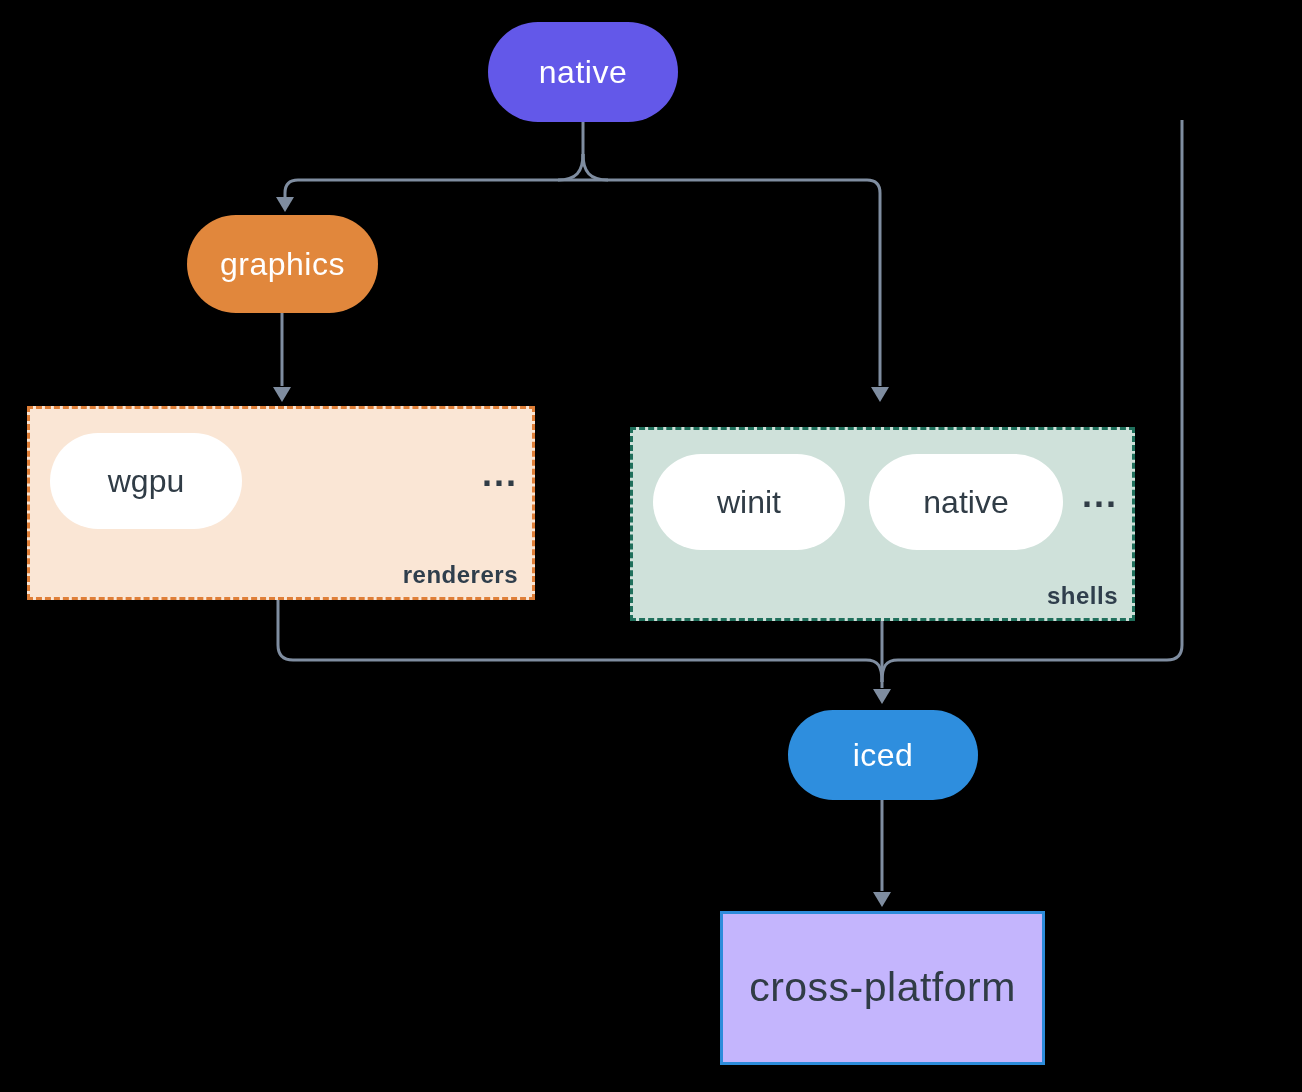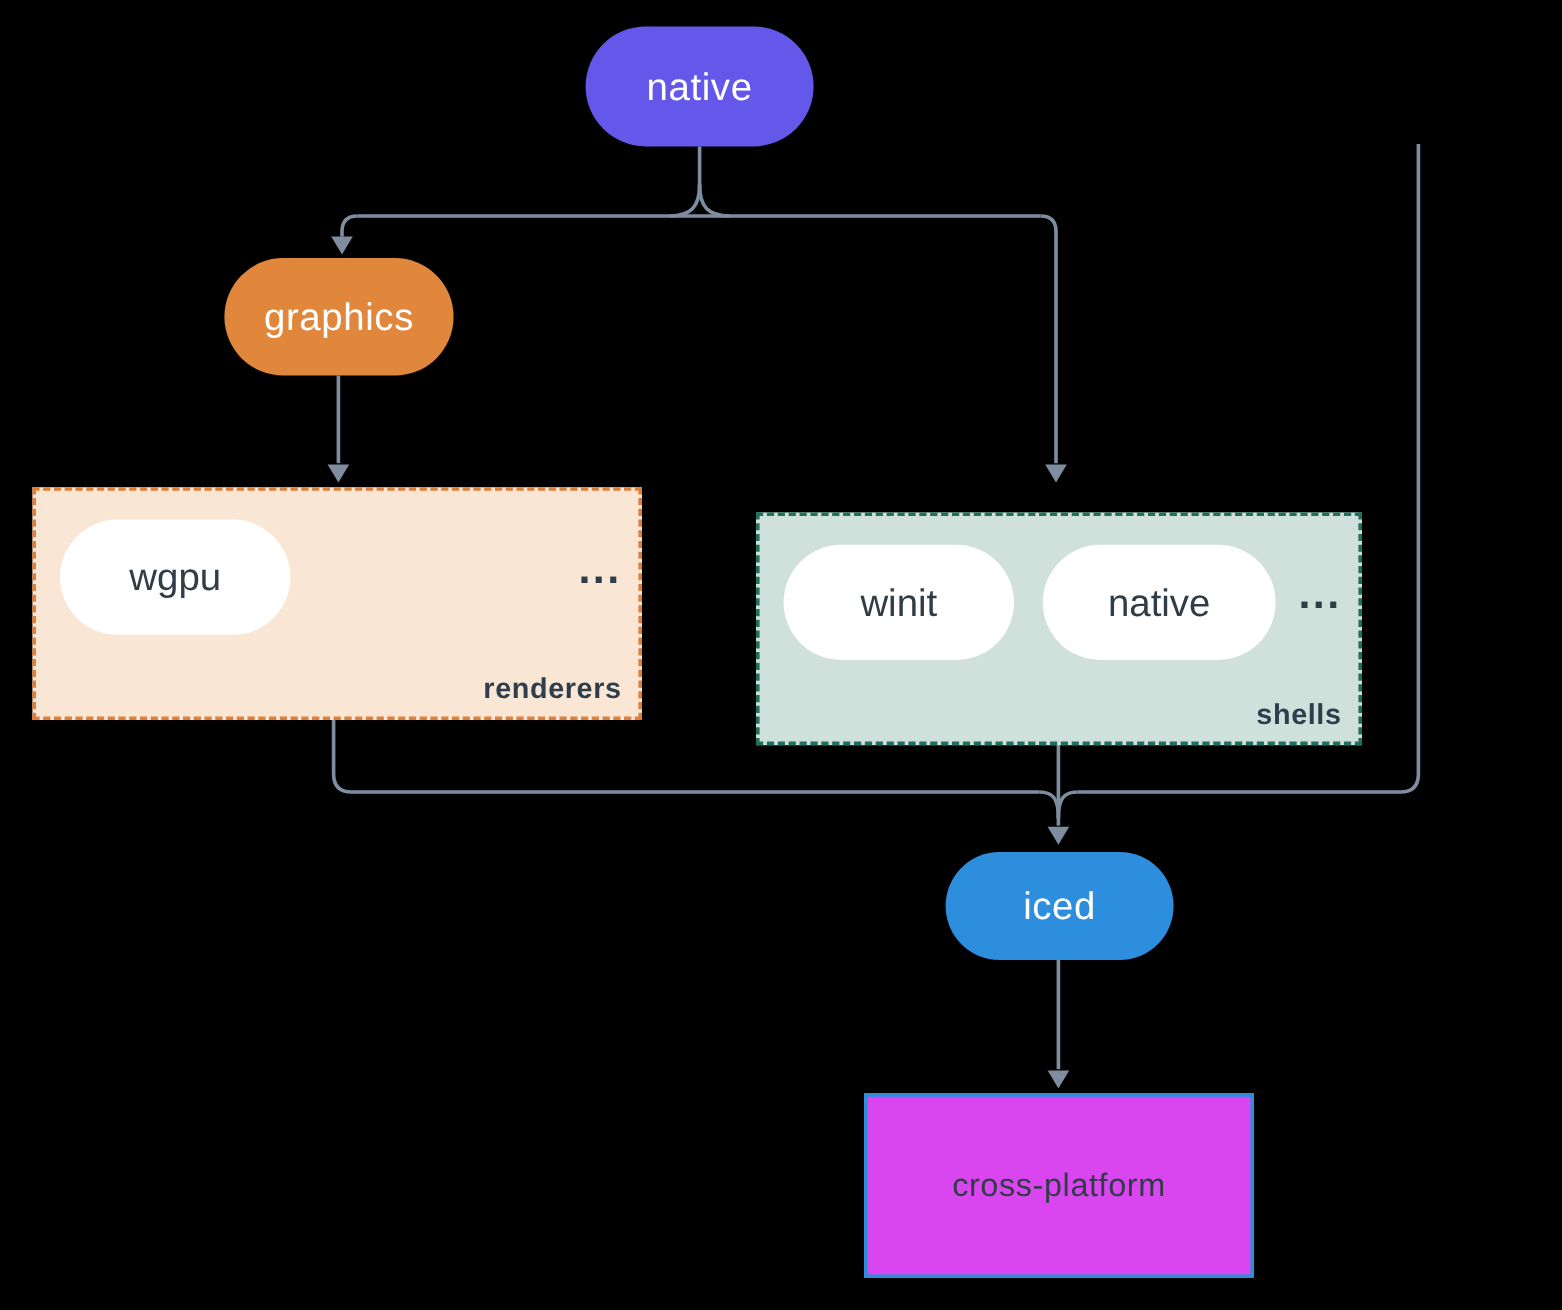--- a/index.html
+++ b/index.html
@@ -41,23 +41,23 @@
     position:absolute;right:14px;top:44px;
     color:#303C46;font-size:36px;font-weight:700;letter-spacing:2px;
   }
   .group-label{
     position:absolute;right:14px;bottom:8px;
     color:#2F3E4C;font-size:24px;font-weight:700;letter-spacing:0.5px;
   }
   .app-box{
     position:absolute;left:720px;top:911px;width:325px;height:154px;
     box-sizing:border-box;
-    background:#d946ef;border:3px solid #2D8CDB;
+    background:#c4b5fd;border:3px solid #2D8CDB;
     display:flex;flex-direction:column;align-items:center;justify-content:center;
-    color:#303C46;font-size:27px;line-height:1.5;letter-spacing:0.5px;
+    color:#303C46;font-size:41px;line-height:1.5;letter-spacing:0.5px;
   }
 </style>
 </head>
 <body>
 
 <div id="canvas">
 
   <svg id="connectors" viewBox="0 0 1302 1092" xmlns="http://www.w3.org/2000/svg">
     <g stroke="#7F8DA0" stroke-width="3" fill="none" stroke-linecap="butt">
 

